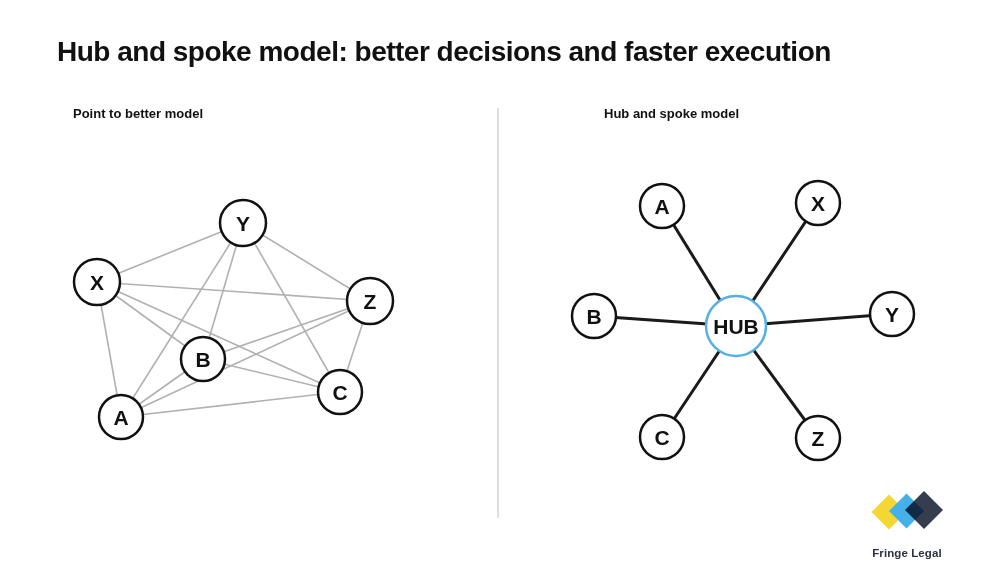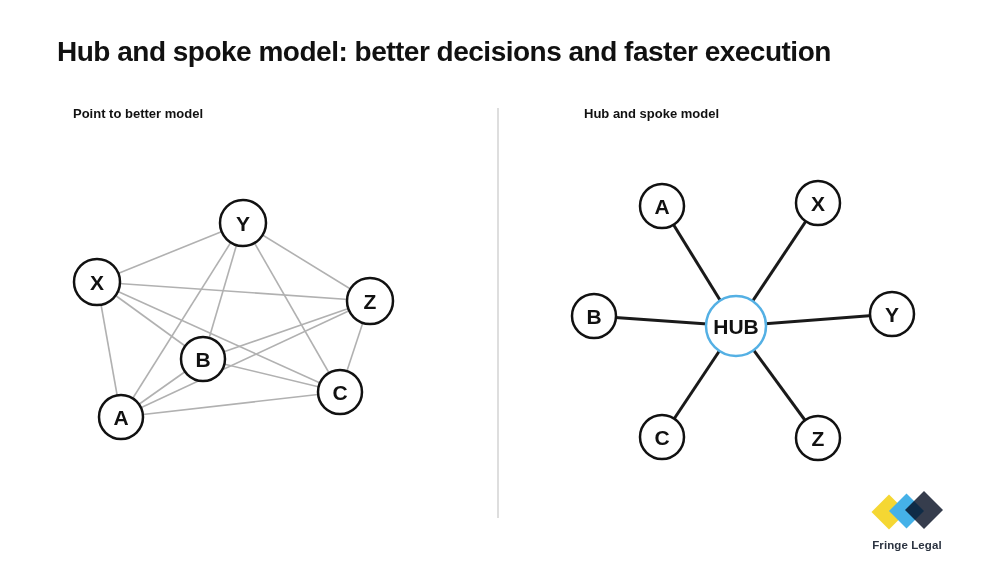--- a/index.html
+++ b/index.html
@@ -25,21 +25,21 @@
   }
   .panel-label {
     position: absolute;
     top: 106px;
     font-size: 13px;
     font-weight: 700;
     color: #111111;
     white-space: nowrap;
   }
   .panel-label.left  { left: 73px; }
-  .panel-label.right { left: 584px; }
+  .panel-label.right { left: 604px; }
   .divider {
     position: absolute;
     left: 497px;
     top: 108px;
     width: 2px;
     height: 410px;
     background: #dedede;
   }
   .diagram-canvas {
     position: absolute;
@@ -49,21 +49,21 @@
   }
   .logo {
     position: absolute;
     left: 868px;
     top: 490px;
     width: 78px;
     height: 62px;
     text-align: center;
   }
   .logo-text {
-    margin-top: 1px;
+    margin-top: 9px;
     font-size: 11.5px;
     font-weight: 700;
     color: #2b3340;
     letter-spacing: 0.1px;
     white-space: nowrap;
   }
 </style>
 </head>
 <body>
 

